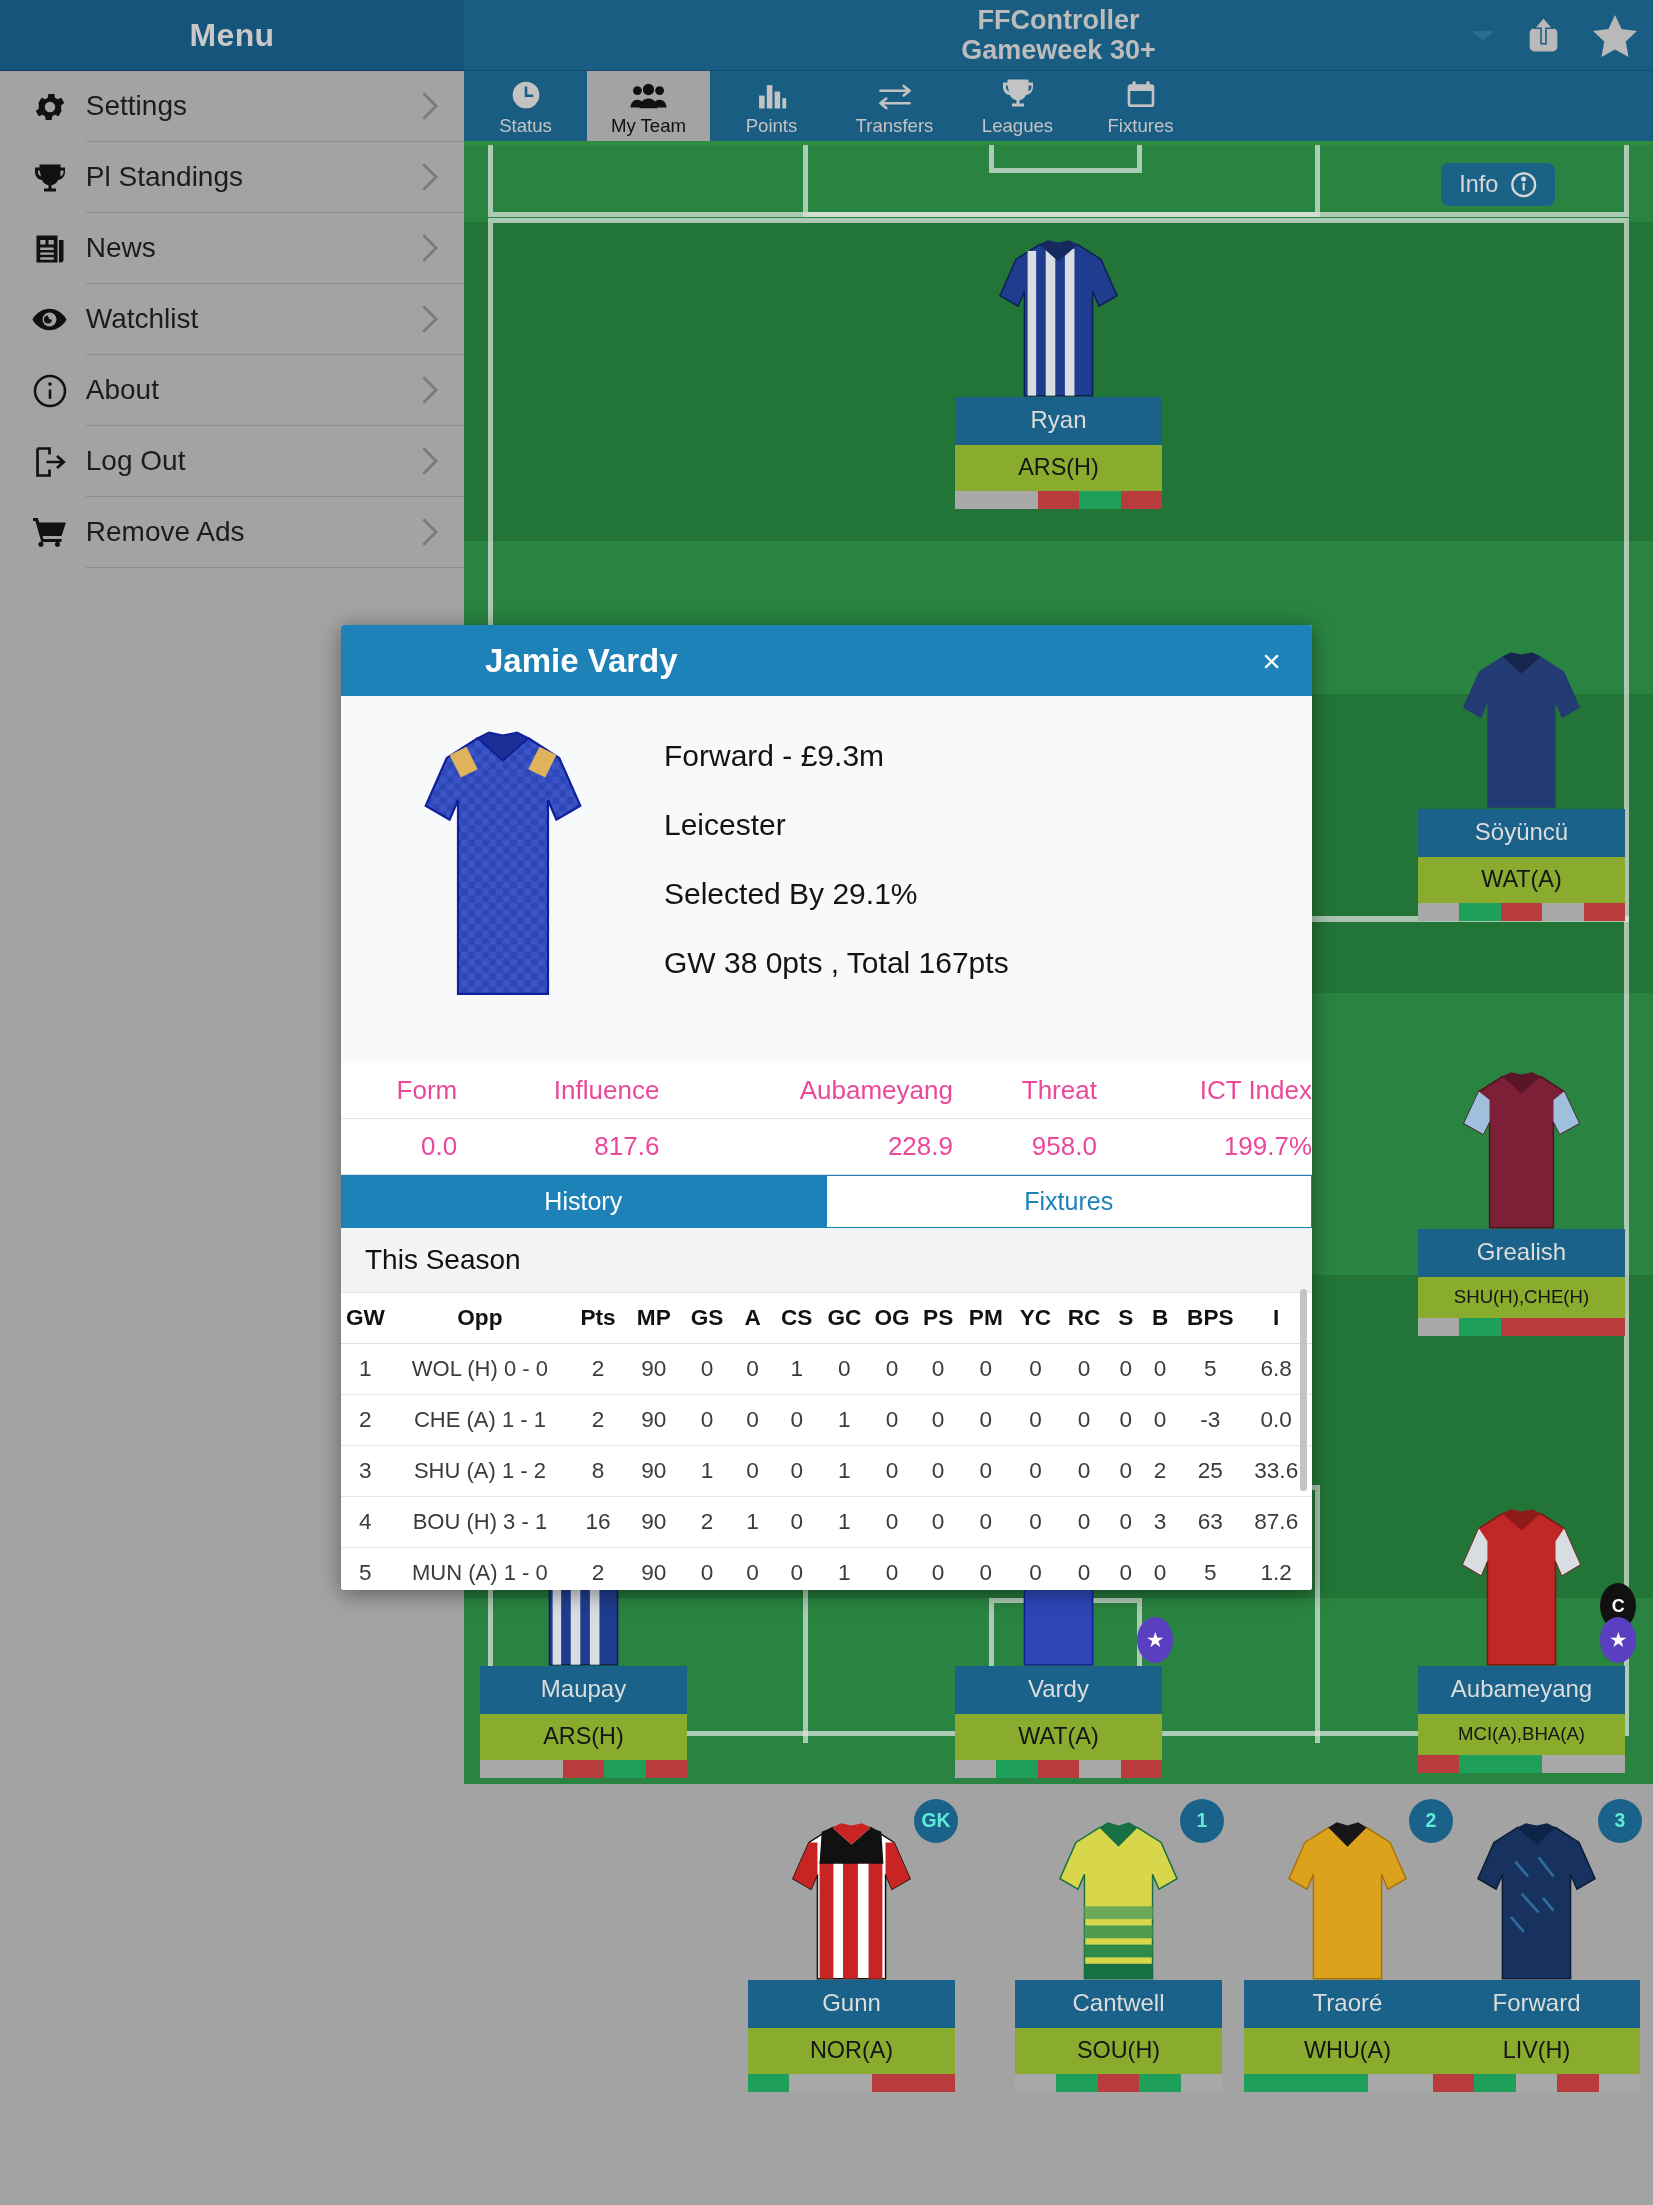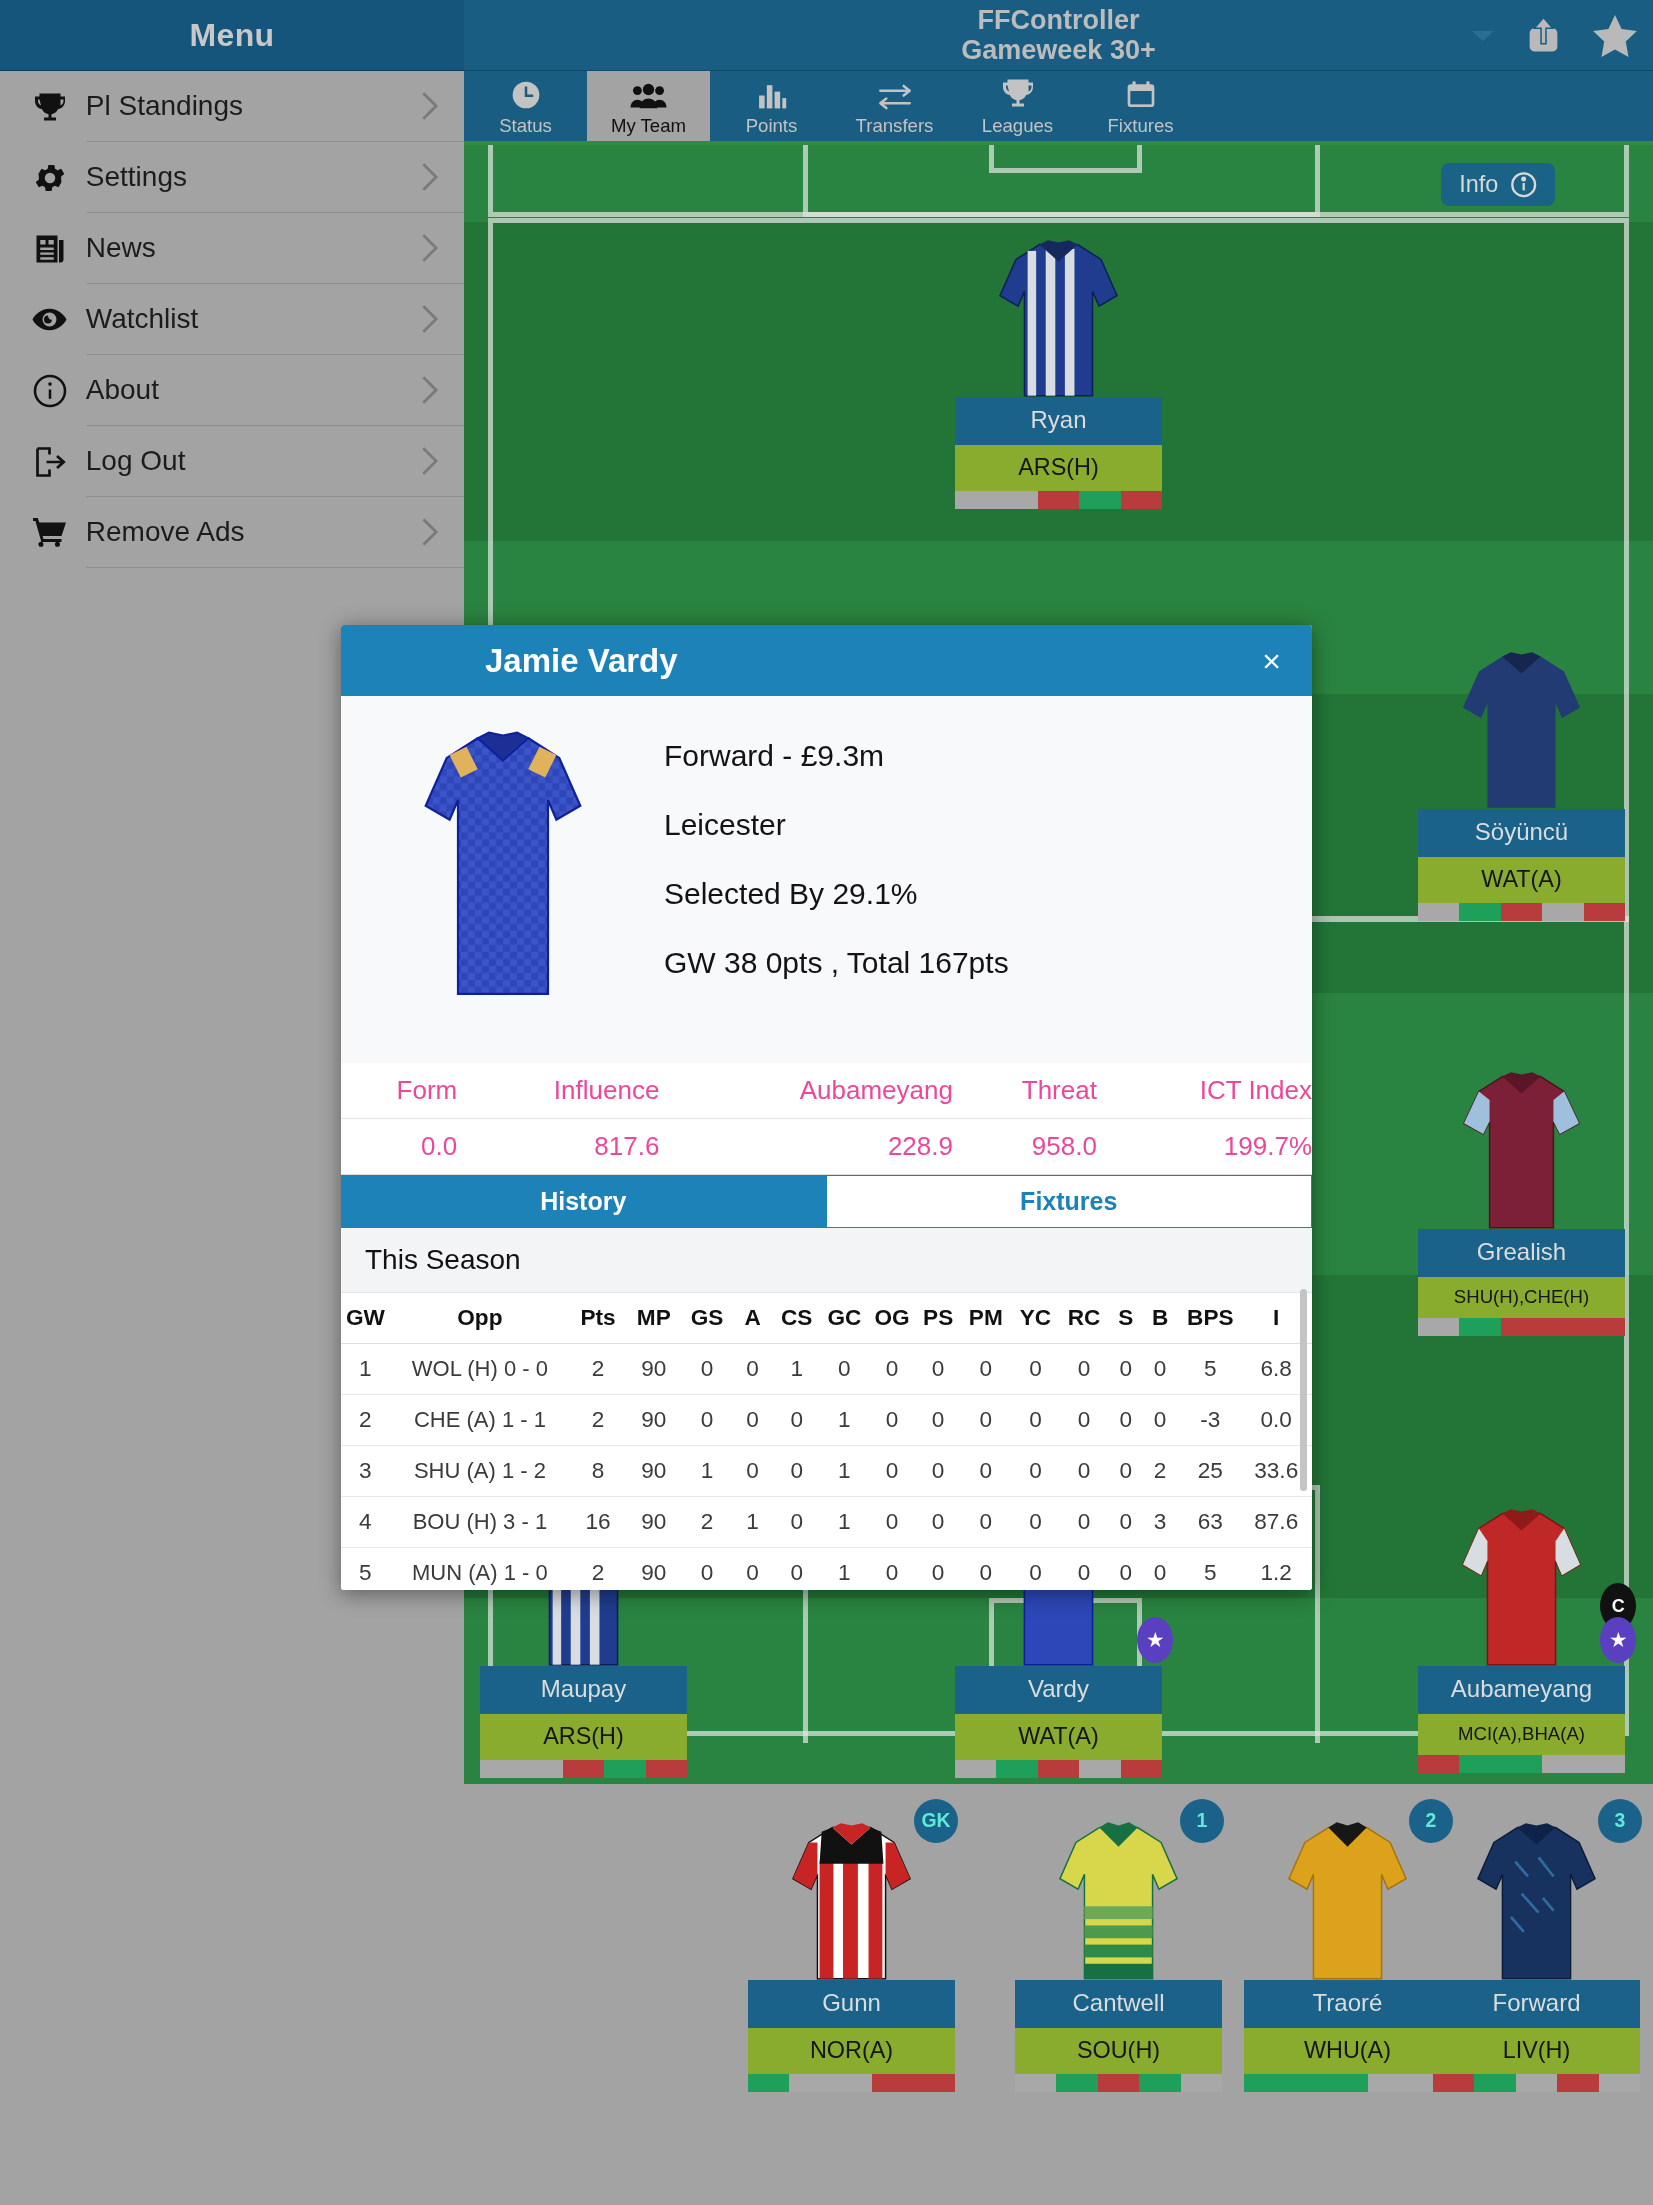--- a/index.html
+++ b/index.html
@@ -172,21 +172,21 @@
 
   .stats { background: #fff; }
   .stats table { width: 100%; border-collapse: collapse; }
   .stats th, .stats td {
     font-size: 26px; font-weight: normal; color: #ec4899;
     text-align: right; padding: 12px 0;
   }
   .stats thead tr { border-bottom: 1.6px solid #e3e3e3; }
   .stats tbody tr { border-bottom: 1.6px solid #dcdcdc; }
 
-  .m-tabs { display: flex; height: 53px; font-weight: bold; }
+  .m-tabs { display: flex; height: 53px; }
   .m-tab {
     flex: 1; display: flex; align-items: center; justify-content: center;
     font-size: 25px; cursor: pointer;
   }
   .m-tab.active { background: #1d82b8; color: #fff; }
   .m-tab.inactive { background: #fff; color: #1d82b8; border: 1.6px solid #1d82b8; }
 
   .m-scroll { flex: 1; background: #fff; position: relative; overflow: hidden; }
   .season-hd {
     background: #f2f4f5; font-size: 28px; color: #111;
@@ -211,40 +211,40 @@
 <div id="app">
 
   <div id="sidebar">
     <div class="sb-header">
       <div class="sb-header-title">Menu</div>
     </div>
     <div id="sb-items">
         <div class="sb-item">
           <span class="sb-icon">
             <svg width="36" height="36" viewBox="0 0 24 24" fill="currentColor">
-              <path d="M5 3h14v2h3v3c0 2.8-2 5-4.6 5.4A6 6 0 0113 16.9V19h3v2H8v-2h3v-2.1a6 6 0 01-4.4-3.5C4 13 2 10.8 2 8V5h3zm0 4H4v1c0 1.4.9 2.6 2 3zm14 0v4c1.1-.4 2-1.6 2-3V7z"></path>
+              <path d="M19.4 13a7.8 7.8 0 000-2l2.1-1.6-2-3.5-2.5 1a7.6 7.6 0 00-1.7-1l-.4-2.6h-4l-.4 2.6a7.6 7.6 0 00-1.7 1l-2.5-1-2 3.5L4.6 11a7.8 7.8 0 000 2l-2.1 1.6 2 3.5 2.5-1a7.6 7.6 0 001.7 1l.4 2.6h4l.4-2.6a7.6 7.6 0 001.7-1l2.5 1 2-3.5zM12 15.5A3.5 3.5 0 1115.5 12 3.5 3.5 0 0112 15.5z"></path>
             </svg>
           </span>
           <span class="sb-label-wrap">
-            <span class="sb-label">Pl Standings</span>
+            <span class="sb-label">Settings</span>
             <span class="sb-chev">
               <svg width="24" height="34" viewBox="0 0 14 24" fill="none" stroke="currentColor" stroke-width="2">
                 <path d="M3 3l9 9-9 9"></path>
               </svg>
             </span>
           </span>
         </div>
         <div class="sb-item">
           <span class="sb-icon">
             <svg width="36" height="36" viewBox="0 0 24 24" fill="currentColor">
-              <path d="M19.4 13a7.8 7.8 0 000-2l2.1-1.6-2-3.5-2.5 1a7.6 7.6 0 00-1.7-1l-.4-2.6h-4l-.4 2.6a7.6 7.6 0 00-1.7 1l-2.5-1-2 3.5L4.6 11a7.8 7.8 0 000 2l-2.1 1.6 2 3.5 2.5-1a7.6 7.6 0 001.7 1l.4 2.6h4l.4-2.6a7.6 7.6 0 001.7-1l2.5 1 2-3.5zM12 15.5A3.5 3.5 0 1115.5 12 3.5 3.5 0 0112 15.5z"></path>
+              <path d="M5 3h14v2h3v3c0 2.8-2 5-4.6 5.4A6 6 0 0113 16.9V19h3v2H8v-2h3v-2.1a6 6 0 01-4.4-3.5C4 13 2 10.8 2 8V5h3zm0 4H4v1c0 1.4.9 2.6 2 3zm14 0v4c1.1-.4 2-1.6 2-3V7z"></path>
             </svg>
           </span>
           <span class="sb-label-wrap">
-            <span class="sb-label">Settings</span>
+            <span class="sb-label">Pl Standings</span>
             <span class="sb-chev">
               <svg width="24" height="34" viewBox="0 0 14 24" fill="none" stroke="currentColor" stroke-width="2">
                 <path d="M3 3l9 9-9 9"></path>
               </svg>
             </span>
           </span>
         </div>
         <div class="sb-item">
           <span class="sb-icon">
             <svg width="36" height="36" viewBox="0 0 24 24" fill="currentColor">

